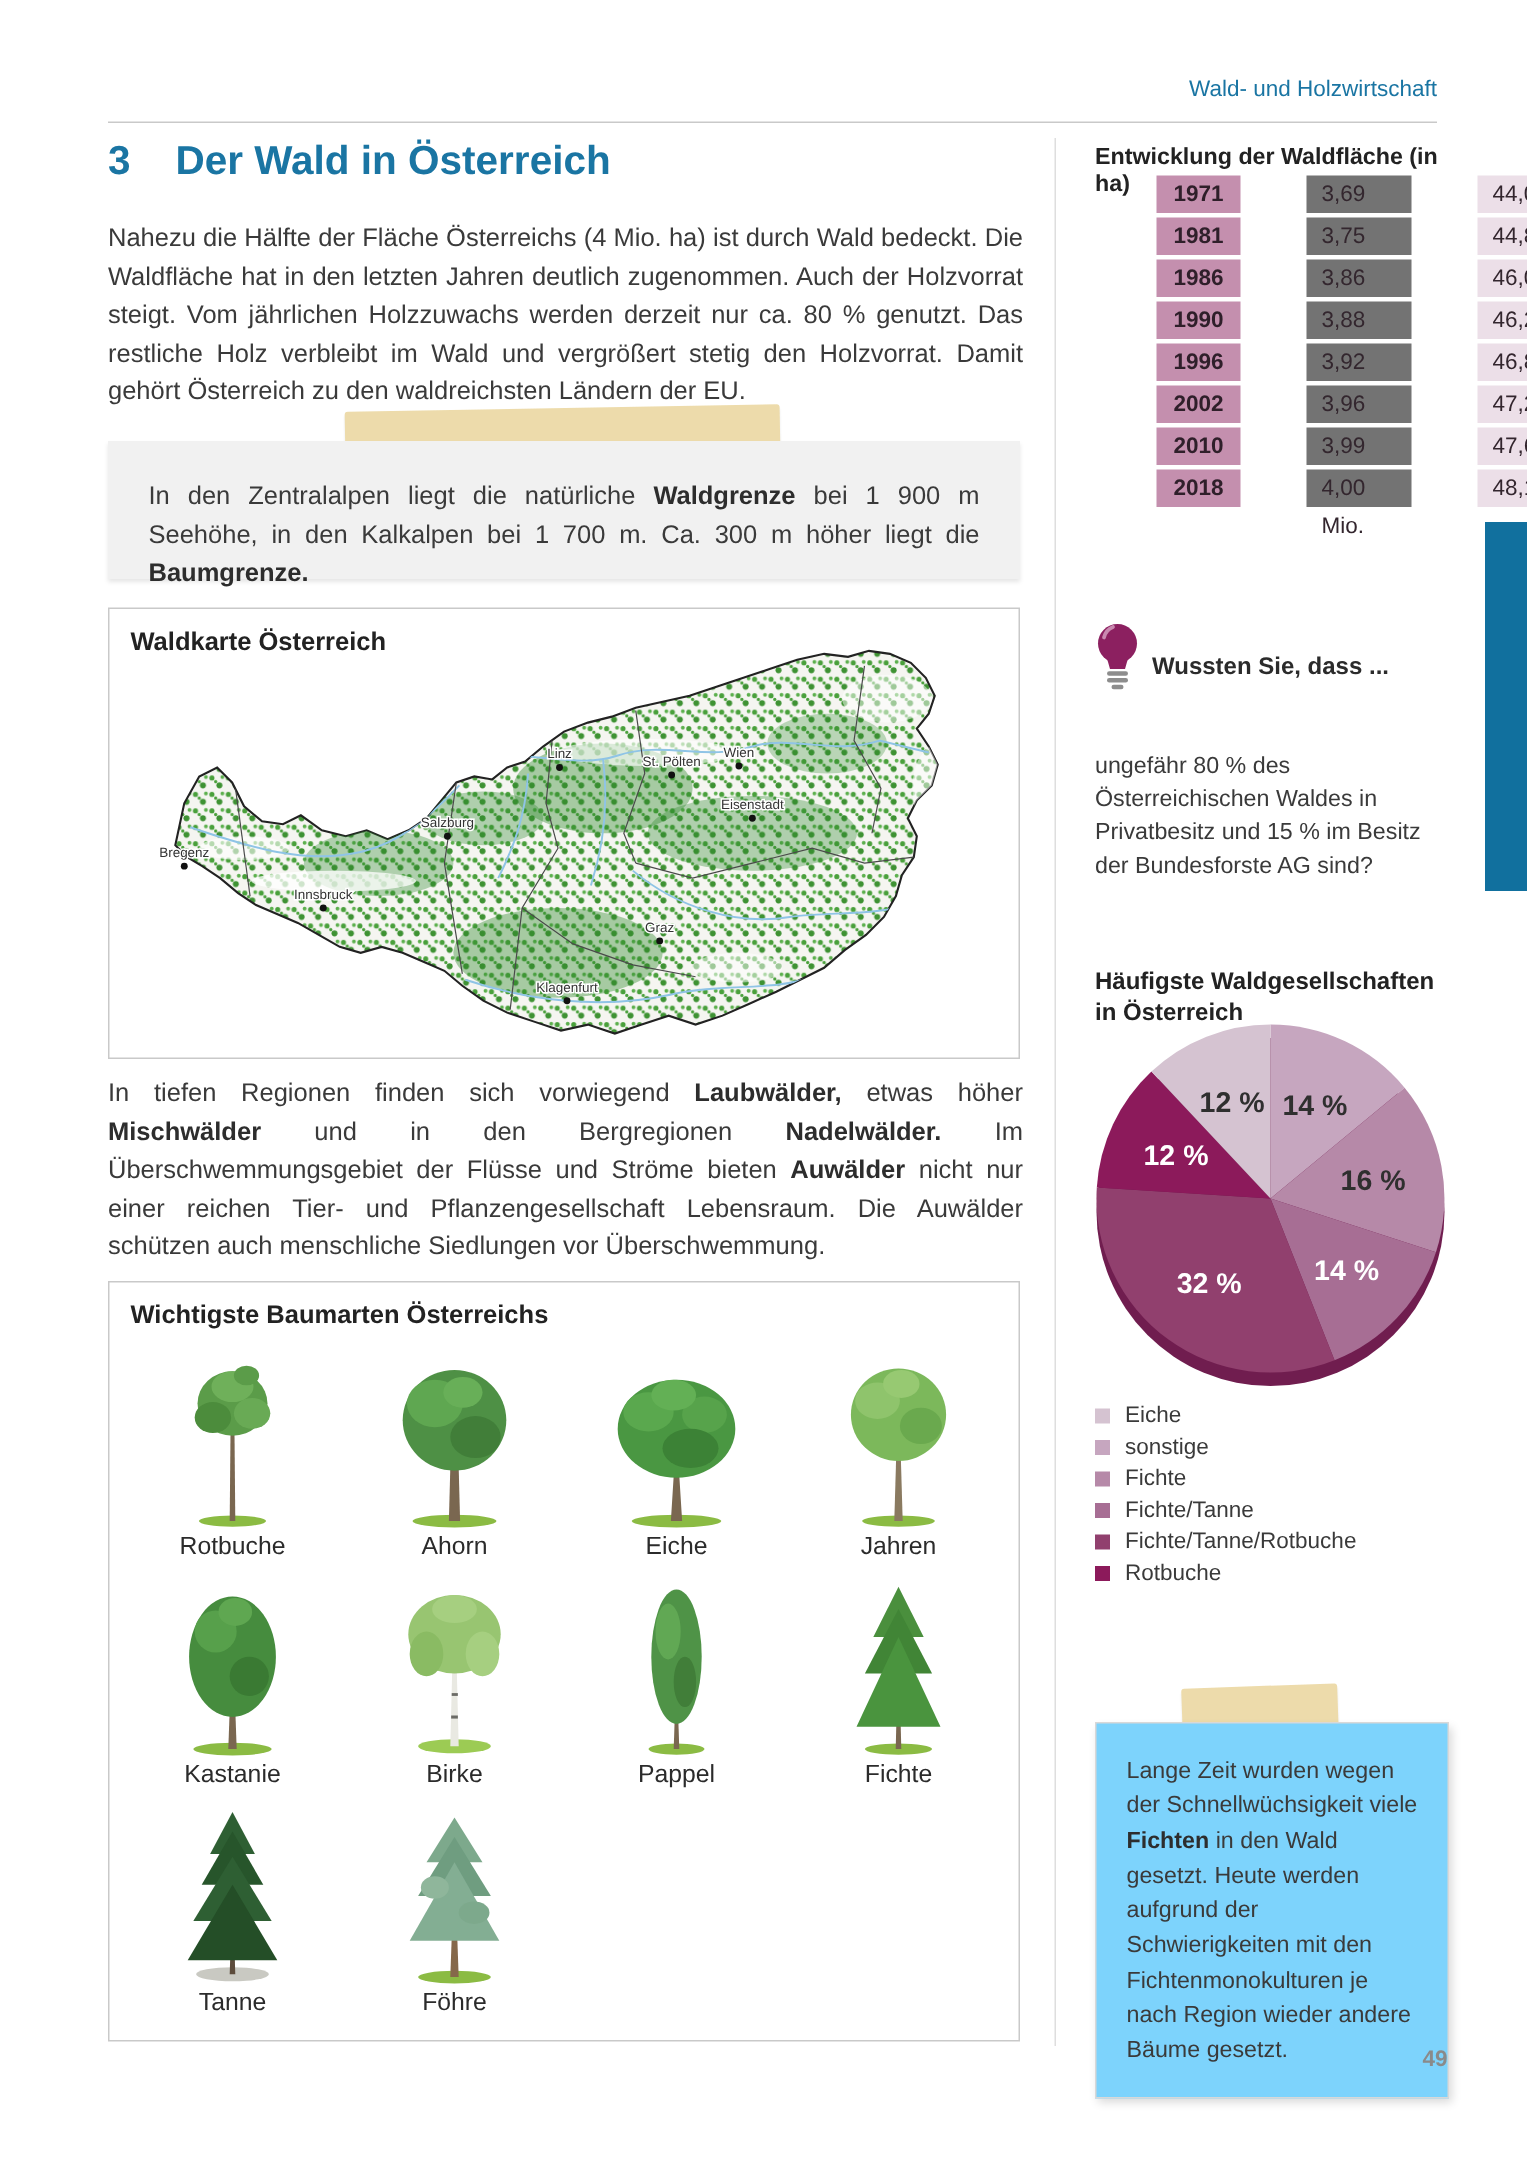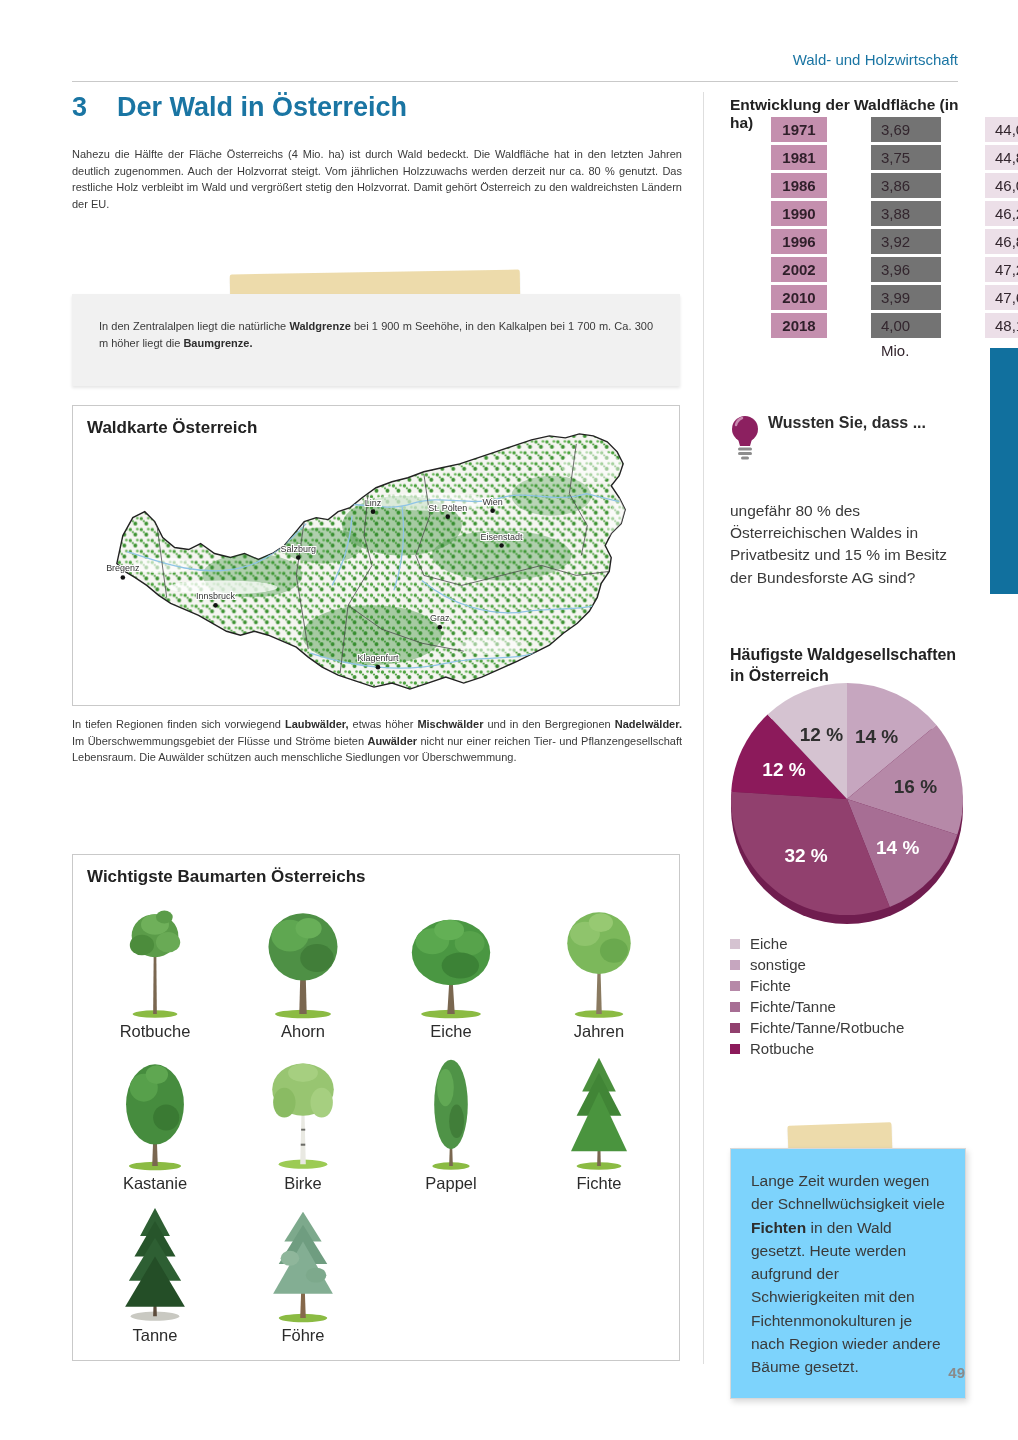--- a/index.html
+++ b/index.html
@@ -6,21 +6,21 @@
   .page { position:relative; width:1018px; height:1440px; background:#fff;
           font-family:"Liberation Sans", sans-serif; color:#3a3a3a; overflow:hidden; }
 
   .header-label { position:absolute; top:51px; right:60px; color:#1a75a3; font-weight:normal; font-size:15px; }
   .header-rule  { position:absolute; left:72px; right:60px; top:81px; height:1px; background:#c9c9c9; }
   .col-sep      { position:absolute; left:703px; top:92px; width:1px; height:1272px; background:#dedede; }
   .edge-tab     { position:absolute; left:990px; top:348px; width:28px; height:246px; background:#11709e; }
 
   .chapter-title { position:absolute; left:72px; top:92px; display:flex; gap:30px;
                    color:#1a75a3; font-size:27px; font-weight:bold; }
-  .para  { font-size:11px; line-height:1.5; text-align:justify; margin:0; color:#3a3a3a; }
+  .para  { font-size:17px; line-height:1.5; text-align:justify; margin:0; color:#3a3a3a; }
   .para b { color:#2d2d2d; }
   .para1 { position:absolute; left:72px; top:146px; width:610px; }
   .para2 { position:absolute; left:72px; top:716px; width:610px; }
 
   .tape  { position:absolute; background:#ecd9a4; opacity:.92; transform:rotate(-1deg);
            box-shadow:0 2px 2px rgba(0,0,0,.10); border-radius:2px; }
   .tape1 { left:230px; top:272px; width:290px; height:32px; }
   .tape2 { left:788px; top:1124px; width:104px; height:34px; transform:rotate(-2deg); }
 
   .gray-box { position:absolute; left:72px; top:294px; width:608px; height:92px; background:#f1f1f1;
@@ -44,21 +44,21 @@
   .rtable-title { position:absolute; left:730px; top:96px; width:242px; font-weight:bold;
                   font-size:15.5px; color:#222; }
   .rtable-body  { position:absolute; left:730px; top:117px; }
   .trow  { display:flex; gap:3px; margin-bottom:3px; }
   .tcell { height:25px; line-height:25px; font-size:15px; color:#33262e; box-sizing:border-box;margin-left:41px; }
   .tcell.year  { width:56px; background:#c48fae; text-align:center; font-weight:bold; color:#2f1f2a; }
   .tcell.area  { width:70px; background:#737373; padding-left:10px; }
   .tcell.share { width:80px; background:#ecdfe8; padding-left:10px; }
 
   .dyk-icon { position:absolute; left:728px; top:414px; }
-  .dyk-head { position:absolute; left:768px; top:414px; font-weight:bold; font-size:16px; color:#2b2b2b; }
+  .dyk-head { position:absolute; left:768px; top:436px; font-weight:bold; font-size:16px; color:#2b2b2b; }
   .dyk-text { position:absolute; left:730px; top:484px; width:233px; font-size:15.5px; line-height:1.45;
               text-align:left; }
 
   .pie-title { position:absolute; left:730px; top:645px; width:242px; font-weight:bold;
                font-size:16px; color:#222; line-height:1.3; }
   .pie-svg   { position:absolute; left:726px; top:678px; width:242px; height:252px; }
   .pie-label { font-weight:bold; font-size:19px; font-family:"Liberation Sans", sans-serif; }
   .legend { position:absolute; left:730px; top:933px; }
   .lrow { display:flex; align-items:center; gap:10px; height:21px; font-size:15px; color:#3a3a3a; }
   .lsq  { width:10px; height:10px; flex:0 0 10px; }

